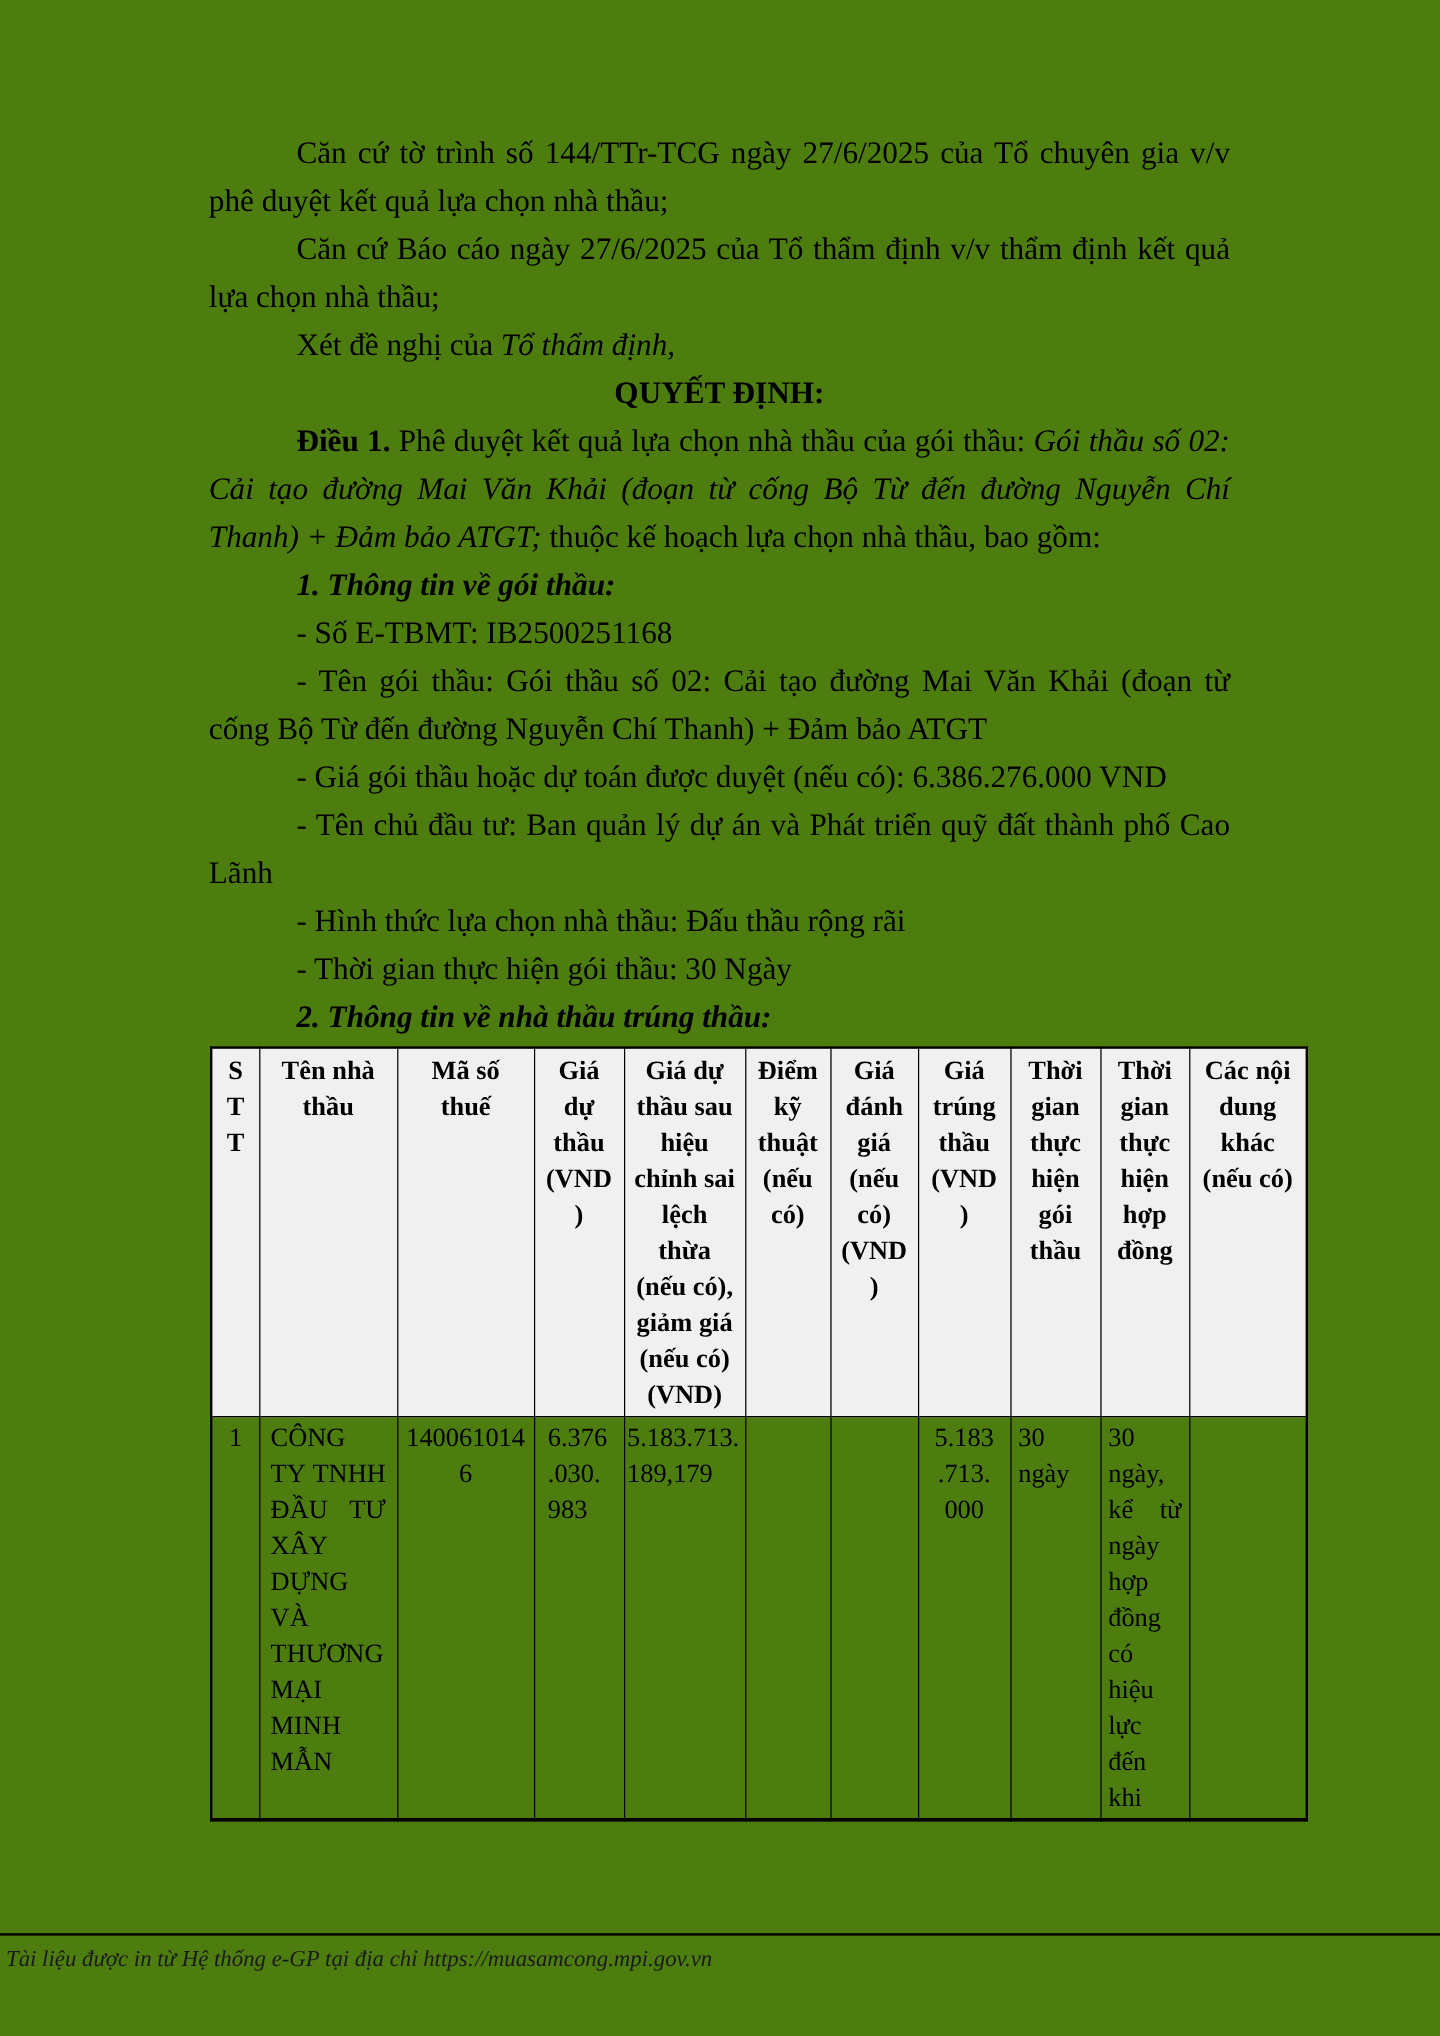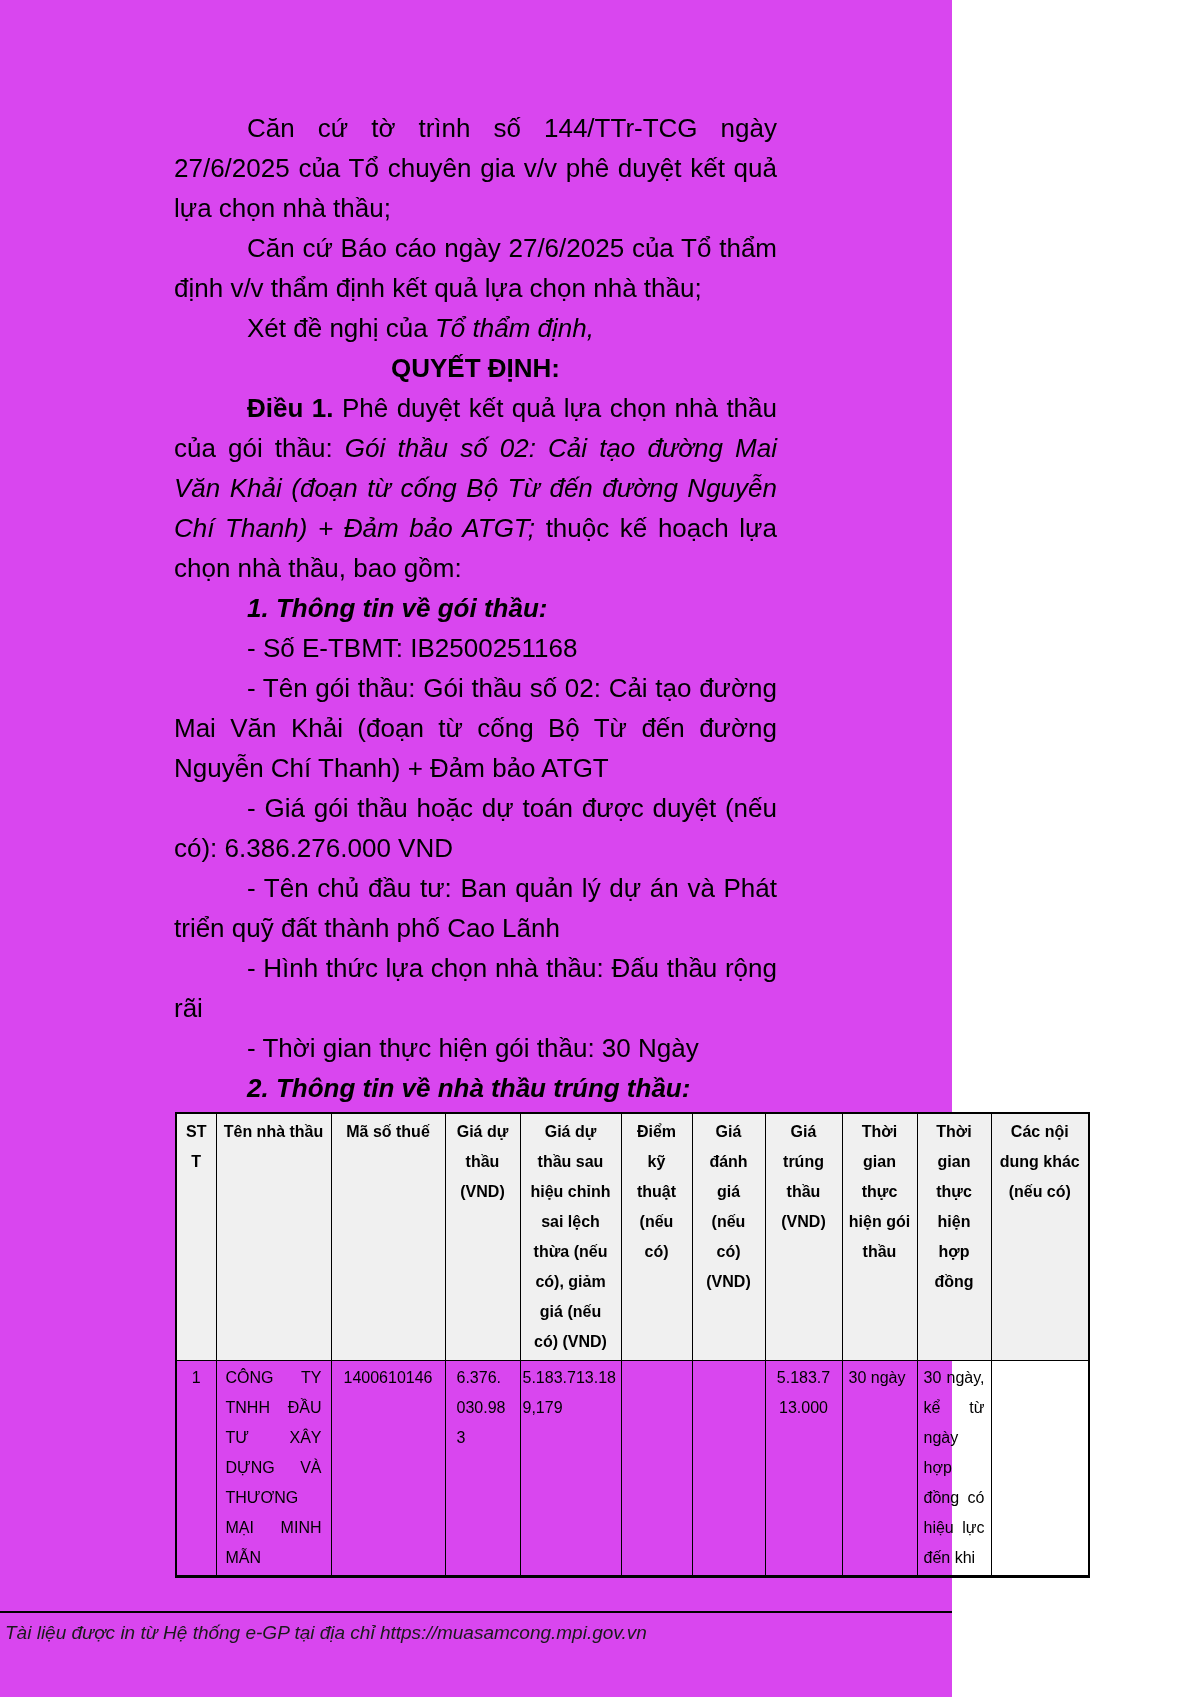--- a/index.html
+++ b/index.html
@@ -1,23 +1,23 @@
 <!DOCTYPE html>
 <html style="--header-bg: #f0f0f0;"><head>
 <meta charset="utf-8">
 <style>
   html, body { margin: 0; padding: 0; background: #ffffff; }
   .page {
     position: relative;
-    width: 952px;
+    width: 1200px;
     height: 1697px;
-    background: #d946ef;
+    background: #4d7c0f;
     box-sizing: border-box;
     padding: 108px 175px 0 174px;
-    font-family: Liberation Sans, sans-serif;
+    font-family: Liberation Serif, serif;
     color: #000000;
     font-size: 26px;
     line-height: 40px;
   }
   .para {
     margin: 0;
     text-align: justify;
     text-indent: 73px;
   }
   .center-heading {
@@ -41,21 +41,21 @@
   .bold { font-weight: bold; }
 
   table.contractor-table {
     border-collapse: collapse;
     table-layout: fixed;
     width: 913px;
     margin-left: 1px;
     margin-top: 4px;
     border: 2px solid #000;
     border-bottom-width: 3px;
-    font-size: 16px;
+    font-size: 22px;
     line-height: 30px;
   }
   .contractor-table th, .contractor-table td {
     border: 1px solid #000;
     vertical-align: top;
     overflow-wrap: break-word;
     word-wrap: break-word;
   }
   .contractor-table th {
     background: var(--header-bg, #f0f0f0);

